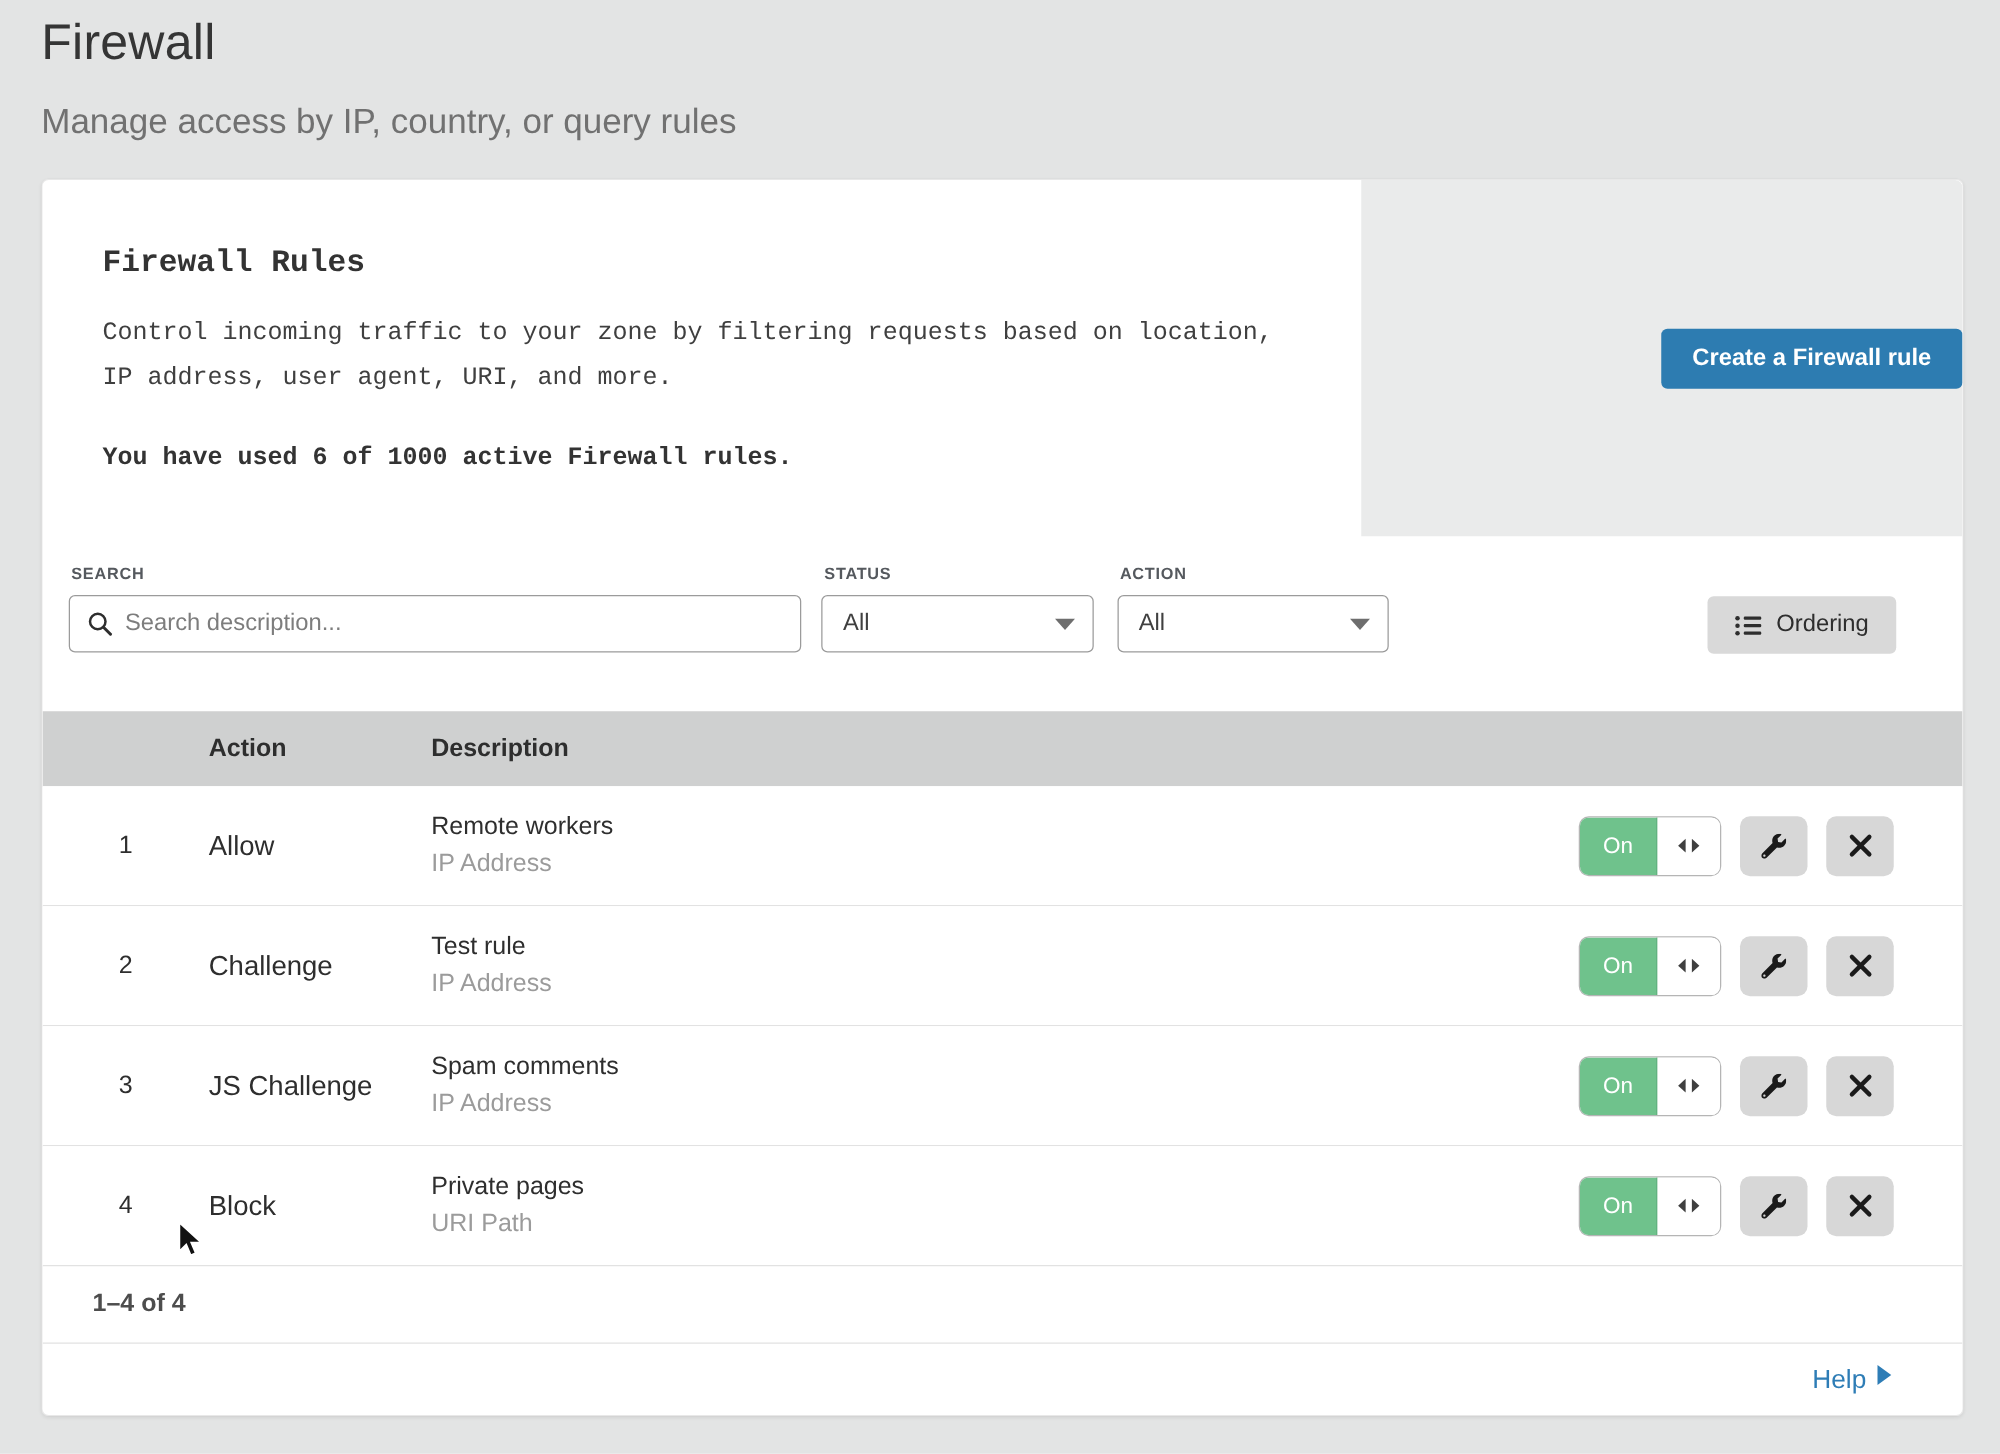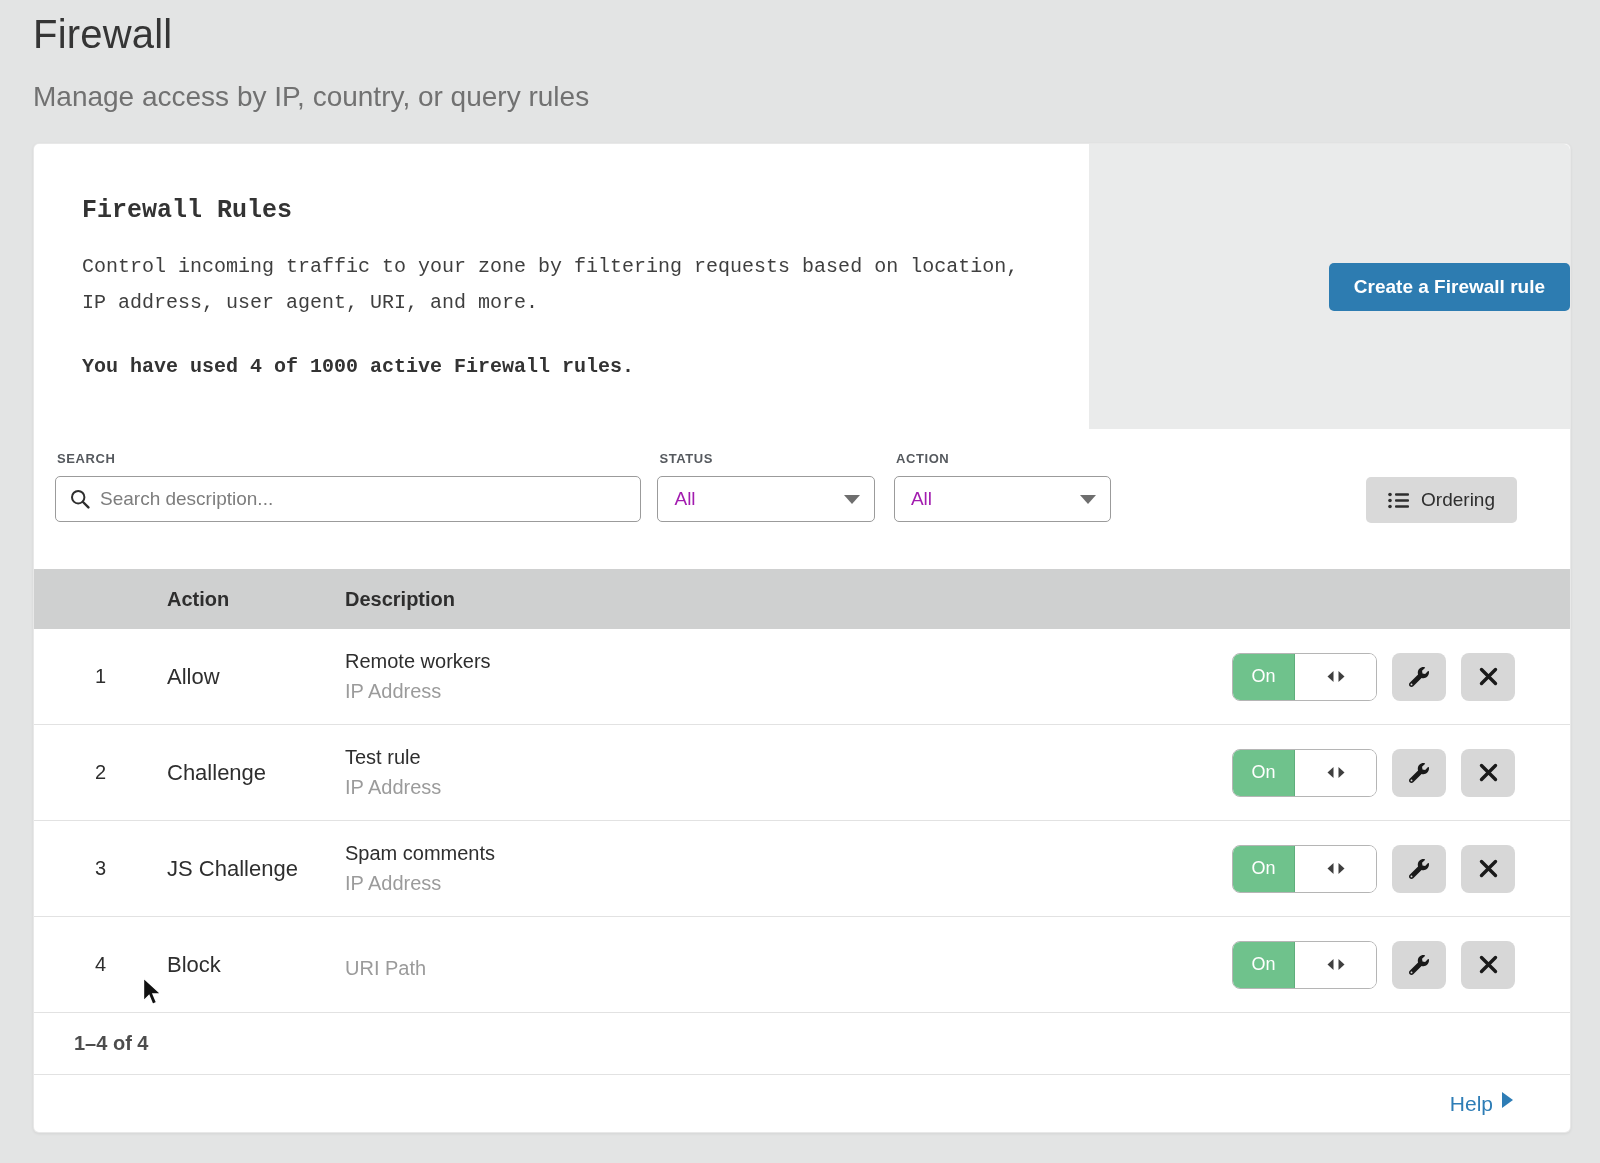--- a/index.html
+++ b/index.html
@@ -58,21 +58,21 @@
   .search-box input {
     border: none; outline: none; flex: 1; margin-left: 10px;
     font-family: inherit; font-size: 19px; color: #333;
   }
   .search-box input::placeholder { color: #7d7d7d; }
   .fg-status { margin-left: 12px; }
   .fg-action { margin-left: 14px; }
   .select { justify-content: space-between; padding: 0 14px 0 16px; cursor: pointer; }
   .fg-status .select { width: 218px; }
   .fg-action .select { width: 217px; }
-  .select-value { font-size: 19px; color: #a21caf; }
+  .select-value { font-size: 19px; color: #404040; }
   .caret-down {
     width: 0; height: 0;
     border-left: 8px solid transparent; border-right: 8px solid transparent;
     border-top: 9px solid #6e6e6e;
   }
   .btn-ordering {
     position: absolute; right: 53px; top: 48px;
     height: 46px; padding: 0 22px; border: none; border-radius: 5px;
     background: #d9d9d9; color: #2e2e2e; cursor: pointer;
     font-family: inherit; font-size: 19px; font-weight: 500;
@@ -93,21 +93,21 @@
     border-bottom: 1px solid #e2e2e2; background: #fff;
   }
   .cell-num { width: 133px; text-align: center; font-size: 20px; color: #2e2e2e; }
   .cell-action { width: 178px; font-size: 22px; color: #2e2e2e; }
   .cell-desc { flex: 1; }
   .desc-title { font-size: 20px; color: #2e2e2e; }
   .desc-sub { margin-top: 7px; font-size: 20px; color: #9b9b9b; }
   .cell-controls { display: flex; align-items: center; padding-right: 55px; gap: 15px; }
 
   .toggle {
-    display: flex; height: 48px; width: 145px;
+    display: flex; height: 48px; width: 114px;
     border-radius: 8px; overflow: hidden; cursor: pointer;
     border: 1px solid #b5b5b5;
   }
   .toggle-on {
     width: 62px; background: #6fc28c; color: #fff;
     display: flex; align-items: center; justify-content: center;
     font-size: 18px; font-weight: 500;
     border-right: 1px solid #5fae7c;
   }
   .toggle-handle {
@@ -151,21 +151,21 @@
     <div class="page-title">Firewall</div>
     <div class="page-subtitle">Manage access by IP, country, or query rules</div>
   </div>
 
   <div class="card">
 
     <div class="card-top">
       <div class="card-intro">
         <div class="card-heading">Firewall Rules</div>
         <div class="card-desc">Control incoming traffic to your zone by filtering requests based on location, IP address, user agent, URI, and more.</div>
-        <div class="card-usage">You have used 4 of 1000 active Firewall rules.</div>
+        <div class="card-usage">You have used 6 of 1000 active Firewall rules.</div>
       </div>
       <div class="card-aside">
         <button class="btn-primary">Create a Firewall rule</button>
       </div>
     </div>
 
     <div class="filters">
       <div class="filter-group">
         <label class="filter-label">Search</label>
         <div class="control search-box">
@@ -315,20 +315,21 @@
               </svg>
           </span>
         </button>
       </div>
     </div>
 
     <div class="trow">
       <div class="cell-num">4</div>
       <div class="cell-action">Block</div>
       <div class="cell-desc">
+        <div class="desc-title">Private pages</div>
         <div class="desc-sub">URI Path</div>
       </div>
       <div class="cell-controls">
         <div class="toggle">
           <span class="toggle-on">On</span>
           <span class="toggle-handle">
             <svg width="22" height="13" viewBox="0 0 22 13">
                 <path d="M8.5 1 L2.5 6.5 L8.5 12 Z" fill="#3f3f3f"></path>
                 <path d="M13.5 1 L19.5 6.5 L13.5 12 Z" fill="#3f3f3f"></path>
               </svg>

